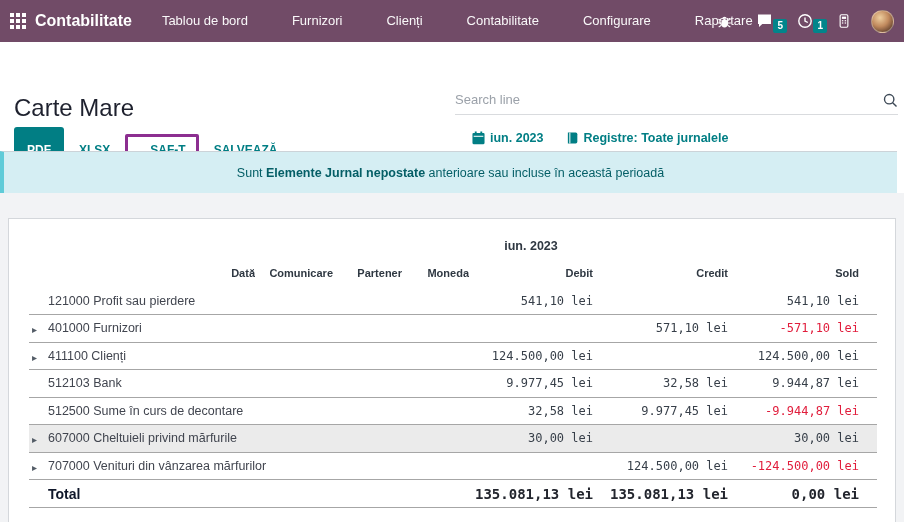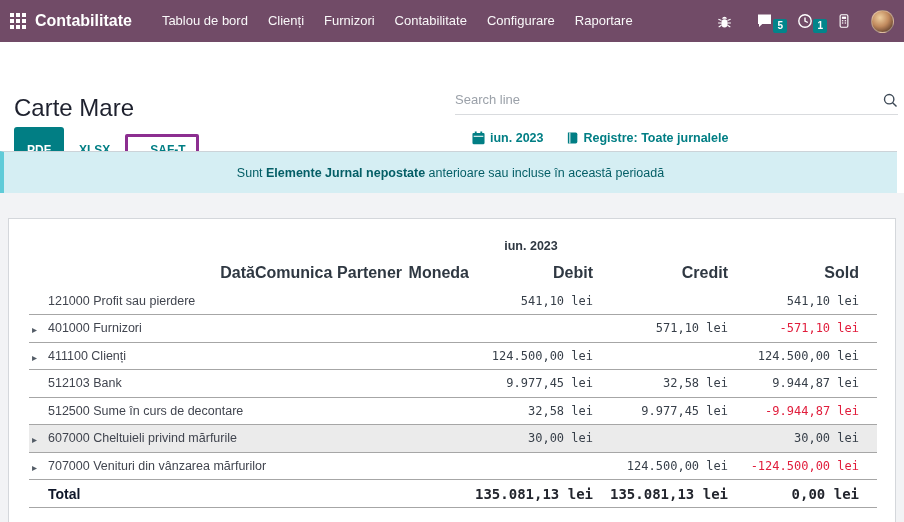--- a/index.html
+++ b/index.html
@@ -5,21 +5,21 @@
   * { margin:0; padding:0; box-sizing:border-box; }
   html,body { width:904px; height:522px; overflow:hidden; background:#fff;
               font-family:"Liberation Sans", sans-serif; }
   body { position:relative; }
 
   
   .nav { position:absolute; top:0; left:0; width:904px; height:42px;
          background:#714b67; display:flex; align-items:center; color:#fff; }
   .nav .grid-btn { margin-left:10px; display:flex; align-items:center; cursor:pointer; }
   .nav .appname { font-size:16px; font-weight:600; margin-left:9px; margin-right:20px; white-space:nowrap; }
-  .nav-menu { display:flex; align-items:center; height:42px; }
+  .nav-menu { display:flex; align-items:center; height:42px;gap:24px; }
   .nav-item { font-size:13px; padding:0 10px; line-height:42px; color:rgba(255,255,255,.96);
               white-space:nowrap; cursor:pointer; }
   .nav-right { position:absolute; right:6px; top:0; height:42px; display:flex; align-items:center; }
   .nav-ico { position:relative; padding:0 12px; display:flex; align-items:center; cursor:pointer; }
   .badge { position:absolute; top:6px; right:-2px; background:#01858b; color:#fff;
            font-size:10px; font-weight:bold; line-height:1; padding:2px 4px 2px; border-radius:2px; }
   .avatar { width:23px; height:23px; border-radius:50%; margin-left:8px; margin-right:4px;
             background:radial-gradient(circle at 38% 32%, #eecf9f 0%, #c18a5e 45%, #6e4a33 78%, #3c2a1e 100%);
             border:1px solid rgba(255,255,255,.35); cursor:pointer; }
 
@@ -55,21 +55,21 @@
 
   
   .content { position:absolute; top:193px; left:0; width:904px; height:329px; background:#f2f3f5; }
   .card { position:absolute; top:25px; left:8px; width:888px; height:320px;
           background:#fff; border:1px solid #d4d7db; border-bottom:none; padding:20px 20px 0 20px; }
 
   table.ledger { width:848px; border-collapse:collapse; table-layout:fixed; }
   .ledger td, .ledger th { overflow:hidden; white-space:nowrap; }
   .period-row td { height:22px; font-size:12.5px; font-weight:600; color:#2f3842;
                    text-align:center; vertical-align:top; }
-  .head-row th { height:26px; font-size:16px; font-weight:bold; color:#2f3842;
+  .head-row th { height:26px; font-size:11px; font-weight:bold; color:#2f3842;
                  text-align:right; vertical-align:middle; padding-bottom:3px; }
   .data-row td { height:27.5px; border-bottom:1px solid #a6a6a6; }
   .row-highlight td { background:#ebebeb; }
   .c-caret { text-align:left; padding-left:3px; }
   .caret { font-size:10px; color:#535c66; cursor:pointer; }
   .c-name { font-size:12.5px; color:#41454f; text-align:left; cursor:pointer; }
   .c-num  { font-family:"DejaVu Sans Mono", monospace; font-size:12px; color:#373f49; text-align:right; }
   .neg { color:#e11d3c; }
   .total-row td { height:28px; border-bottom:1px solid #a6a6a6; }
   .total-label { font-size:14px; font-weight:bold; color:#0f172a; text-align:left;margin-top:44px; }
@@ -89,22 +89,22 @@
         <rect x="6" y="6" width="4" height="4"></rect>
         <rect x="12" y="6" width="4" height="4"></rect>
       <rect x="0" y="12" width="4" height="4"></rect>
         <rect x="6" y="12" width="4" height="4"></rect>
         <rect x="12" y="12" width="4" height="4"></rect>
     </svg>
   </span>
   <span class="appname">Contabilitate</span>
   <div class="nav-menu">
     <span class="nav-item">Tablou de bord</span>
+    <span class="nav-item">Furnizori</span>
     <span class="nav-item">Clienți</span>
-    <span class="nav-item">Furnizori</span>
     <span class="nav-item">Contabilitate</span>
     <span class="nav-item">Configurare</span>
     <span class="nav-item">Raportare</span>
   </div>
   <div class="nav-right">
     <span class="nav-ico">
       <svg width="15" height="15" viewBox="0 0 16 16">
         <g stroke="#fff" stroke-width="1.2" fill="none">
           <path d="M4.8 7 L1.5 5.6 M4.6 9.6 H1.2 M4.8 12 L1.8 13.9 M11.2 7 L14.5 5.6 M11.4 9.6 H14.8 M11.2 12 L14.2 13.9"></path>
         </g>
@@ -141,20 +141,21 @@
 
 <div class="cpanel">
   <div class="page-title">Carte Mare</div>
 
   <div class="btn-row">
     <button class="btn-pdf">PDF</button>
     <button class="btn-flat">XLSX</button>
     <span class="saft-box">
       <button class="btn-flat">SAF-T</button>
     </span>
+    <button class="btn-flat">SALVEAZĂ</button>
   </div>
 
   <div class="search-wrap">
     <input type="text" placeholder="Search line" style="">
     <span class="search-ico">
       <svg width="15" height="15" viewBox="0 0 16 16">
         <circle cx="6.6" cy="6.6" r="5" fill="none" stroke="#3d4956" stroke-width="1.5"></circle>
         <path d="M10.3 10.3 L14.4 14.4" stroke="#3d4956" stroke-width="1.5"></path>
       </svg>
     </span>

